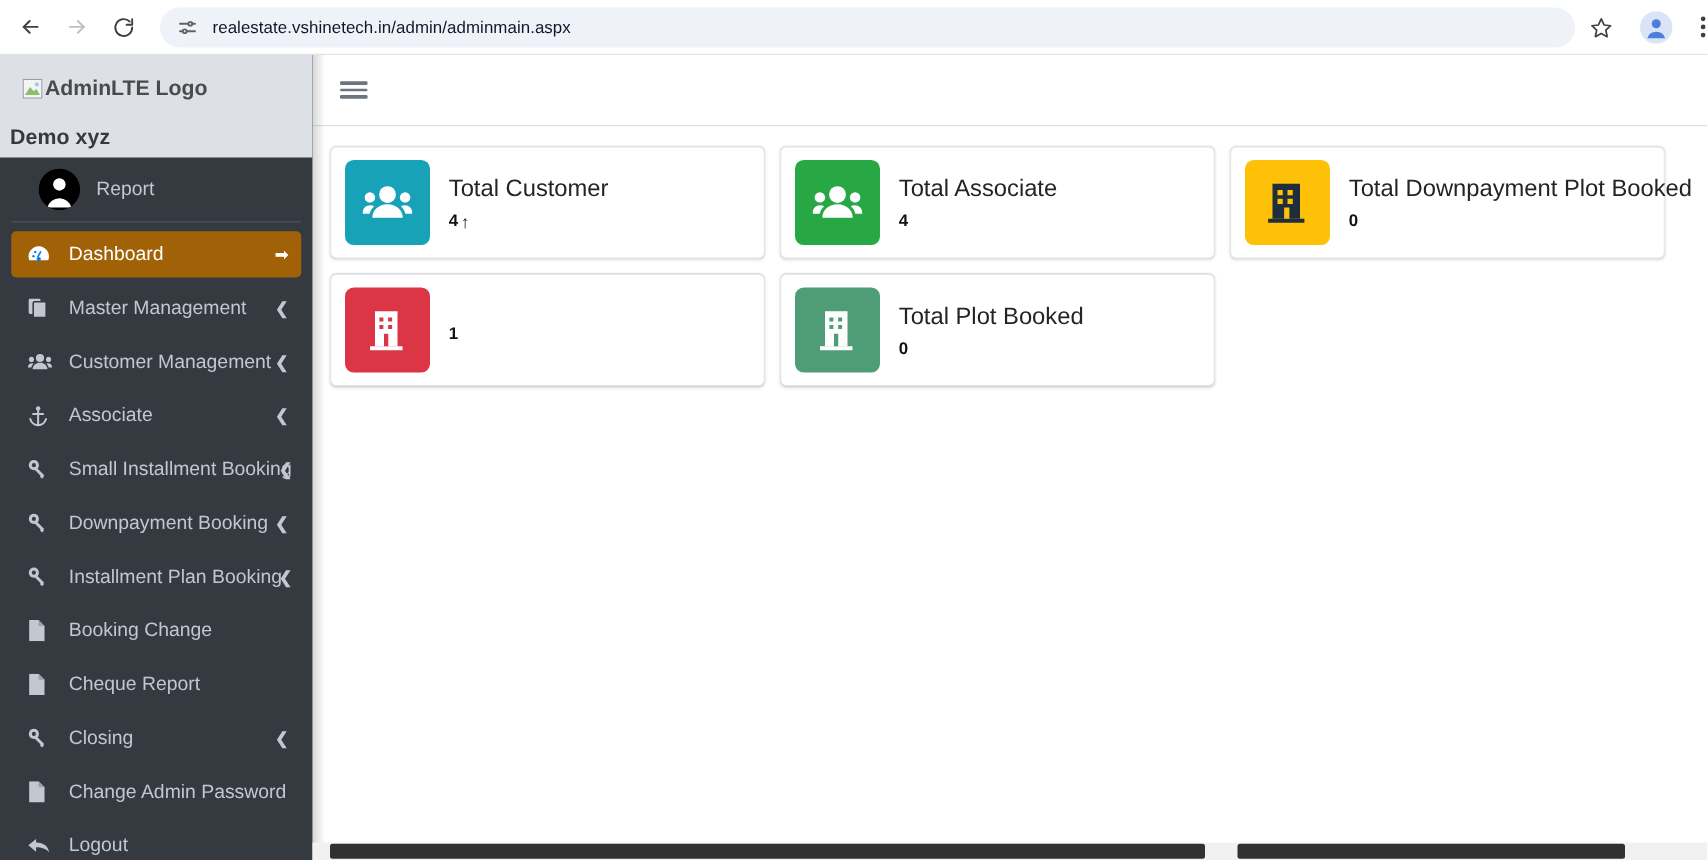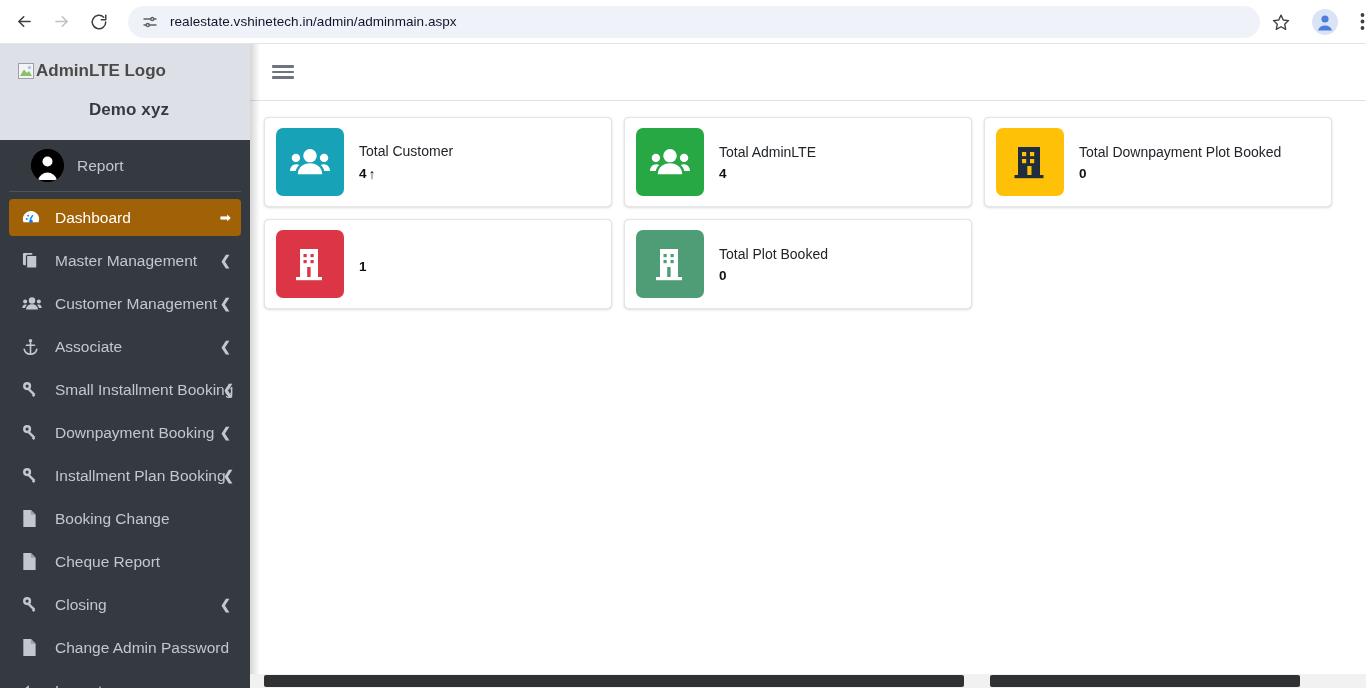--- a/index.html
+++ b/index.html
@@ -62,24 +62,23 @@
   #sidebar {
     position: absolute; top: 0; left: 0;
     width: 250px; height: 644px;
     background: #343a40;
     overflow: hidden;
     z-index: 5;
   }
   #brand-area {
     background: #dde0e6;
     padding: 12px 0 10px 0;
-    height: 96px;
+    height: 82px;
     position: relative;
     z-index: 2;
-    text-align: center;
   }
   #brand-logo-row {
     display: flex; align-items: center;
     padding-left: 18px;
     height: 30px;
   }
   .broken-img-icon {
     width: 16px; height: 16px;
     flex: 0 0 auto;
     margin-right: 2px;
@@ -196,21 +195,21 @@
   }
   .card-w-sm { width: 348px; }
   .card-icon-box {
     width: 68px; height: 68px;
     border-radius: 7px;
     flex: 0 0 auto;
     display: flex; align-items: center; justify-content: center;
   }
   .card-text { margin-left: 15px; }
   .card-title {
-    font-size: 14px;
+    font-size: 19px;
     color: #212529;
     white-space: nowrap;
     line-height: 1.25;
   }
   .card-value {
     font-size: 13.5px;
     font-weight: bold;
     color: #111111;
     margin-top: 6px;
     display: flex; align-items: center; gap: 2px;
@@ -340,21 +339,21 @@
             <svg width="40" height="32" viewBox="0 0 44 34" fill="#ffffff">
               <circle cx="22" cy="10" r="7.4"></circle>
               <path d="M8.6 30.5c0-7.3 6-12 13.4-12s13.4 4.7 13.4 12z"></path>
               <circle cx="6.5" cy="12.5" r="4.6"></circle>
               <path d="M0 27c0-4.6 2.9-7.6 6.9-7.6 1.3 0 2.4.3 3.3.8-2 1.8-3.4 4.1-3.9 6.8z"></path>
               <circle cx="37.5" cy="12.5" r="4.6"></circle>
               <path d="M44 27c0-4.6-2.9-7.6-6.9-7.6-1.3 0-2.4.3-3.3.8 2 1.8 3.4 4.1 3.9 6.8z"></path>
             </svg>
           </div>
           <div class="card-text">
-            <div class="card-title">Total AdminLTE</div>
+            <div class="card-title">Total Associate</div>
             <div class="card-value">
               <span>4</span>
             </div>
           </div>
         </div>
 
         <div class="stat-card" style="width:348px;">
           <div class="card-icon-box" style="background:#ffc107;">
             <svg width="34" height="36" viewBox="0 0 34 36">
               <rect x="5" y="3" width="22" height="28" fill="#1f2d3d"></rect>

